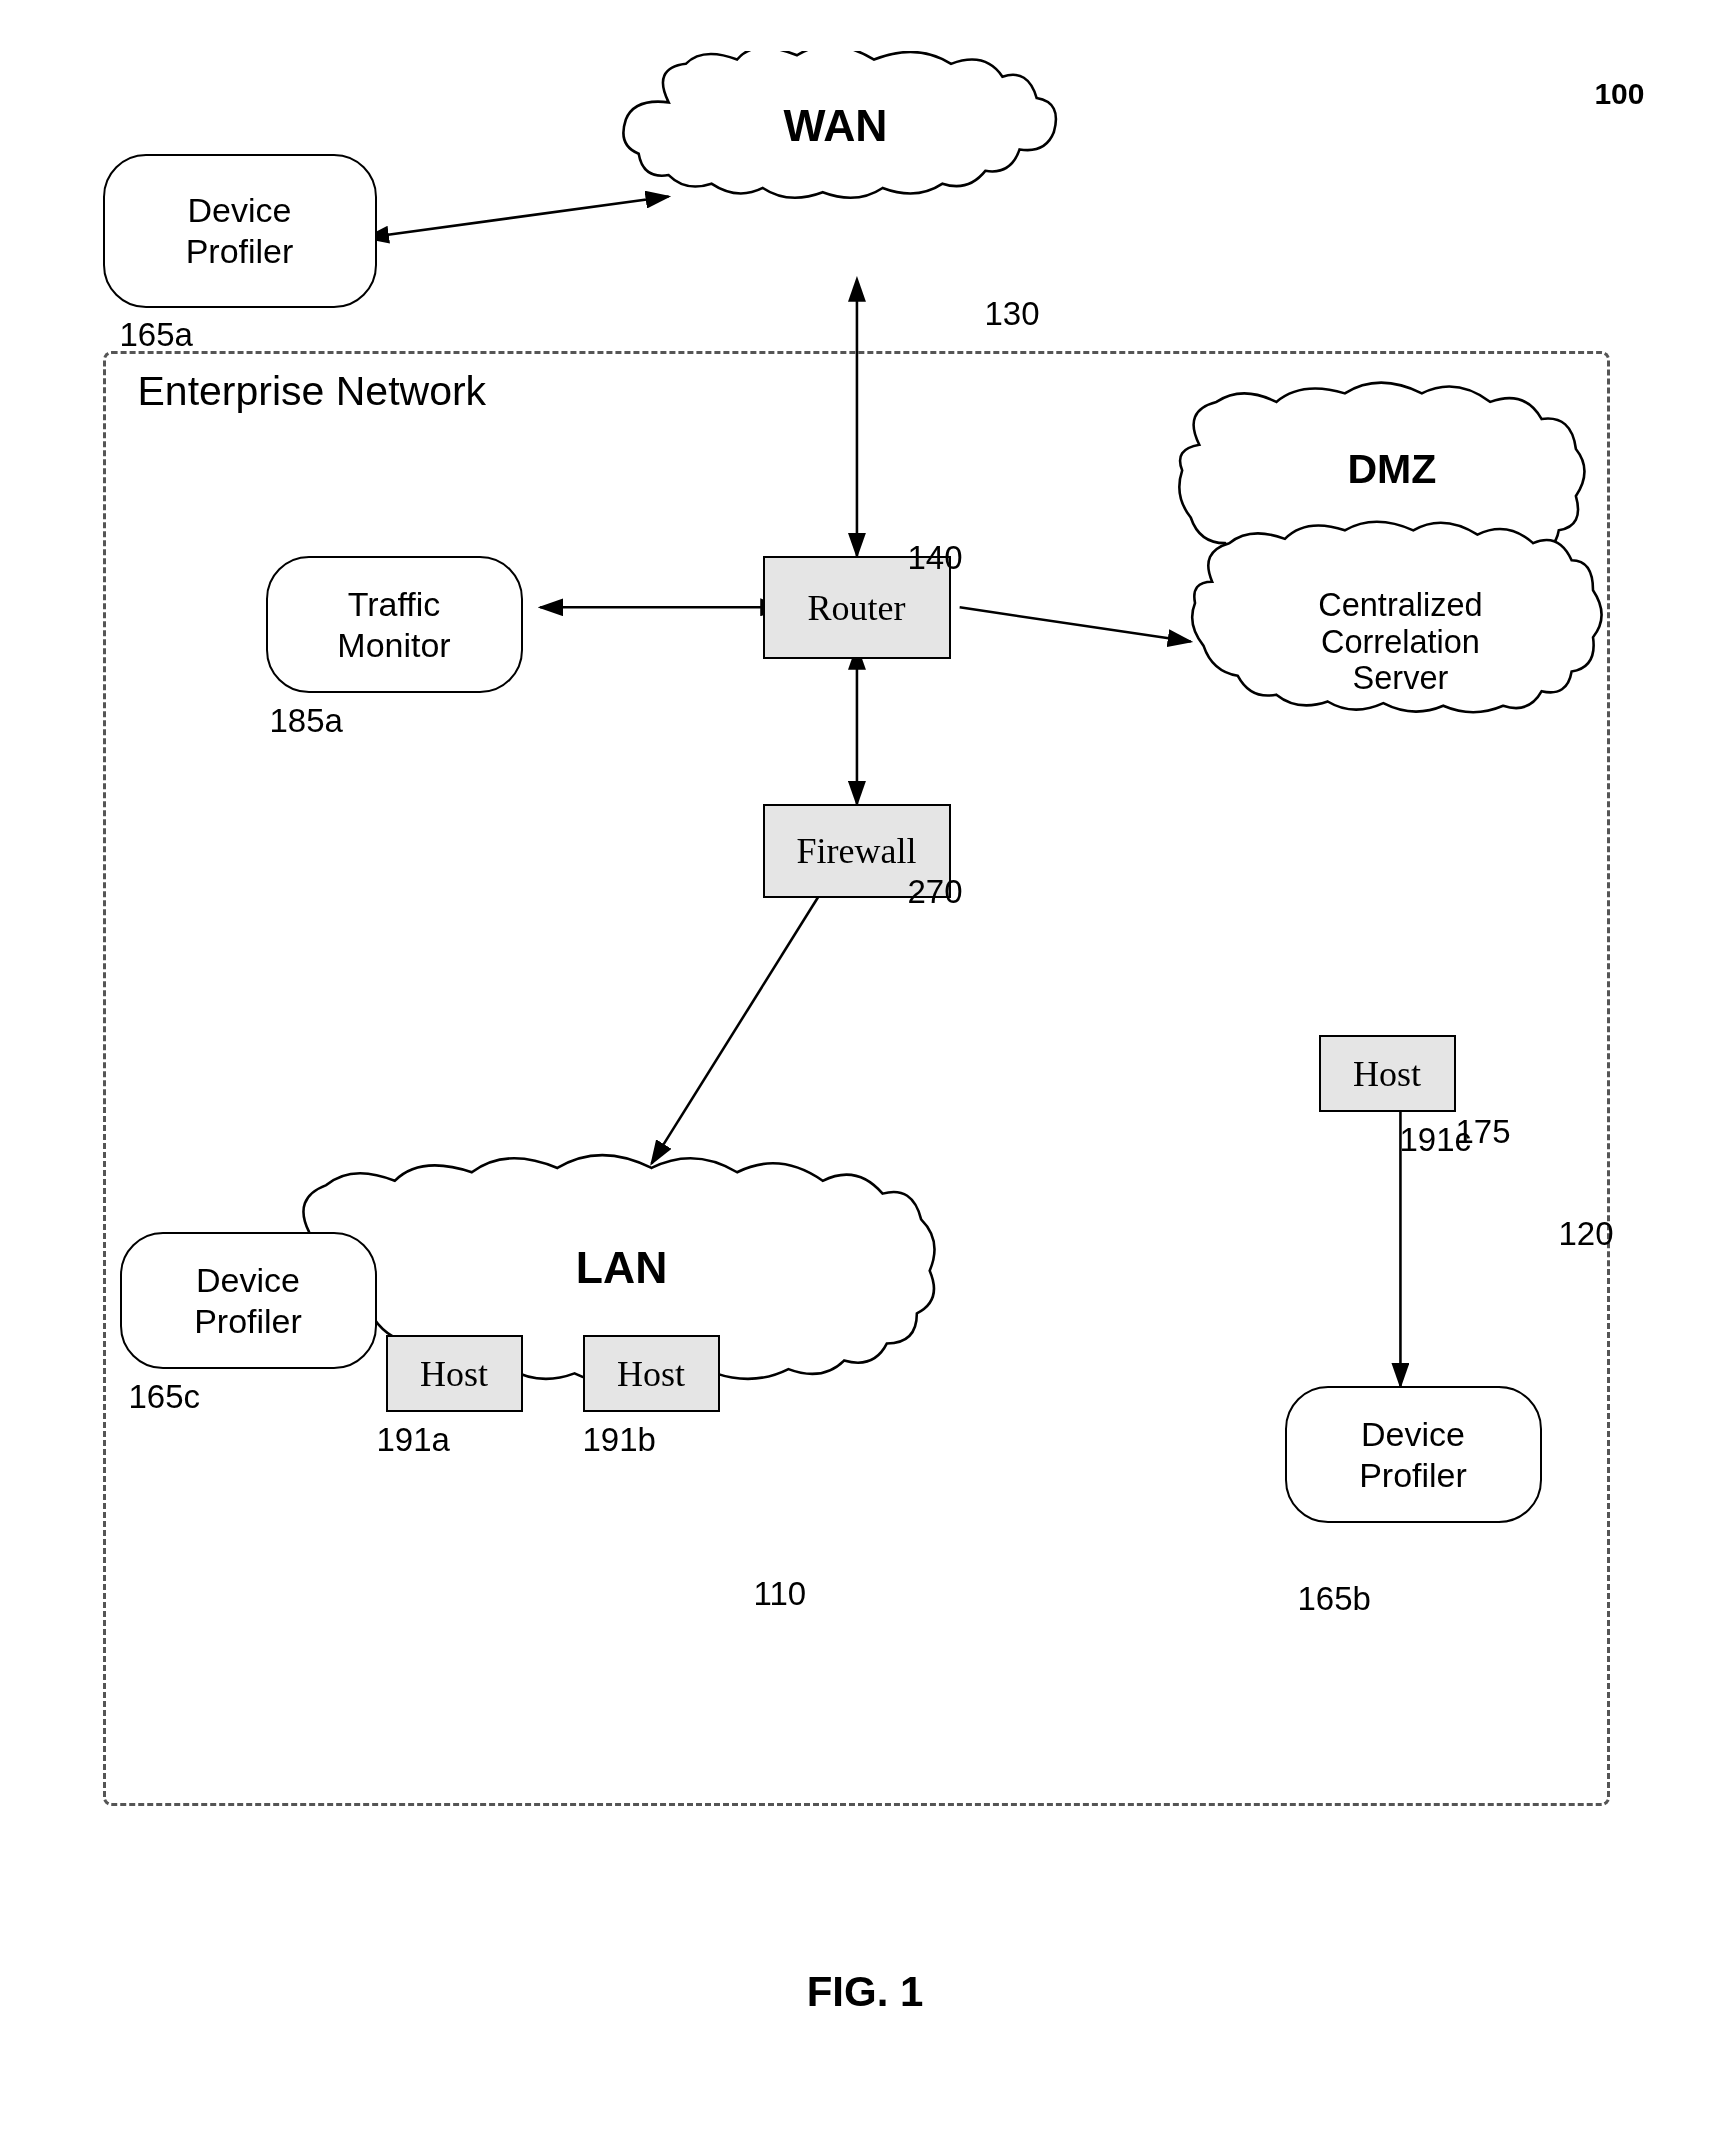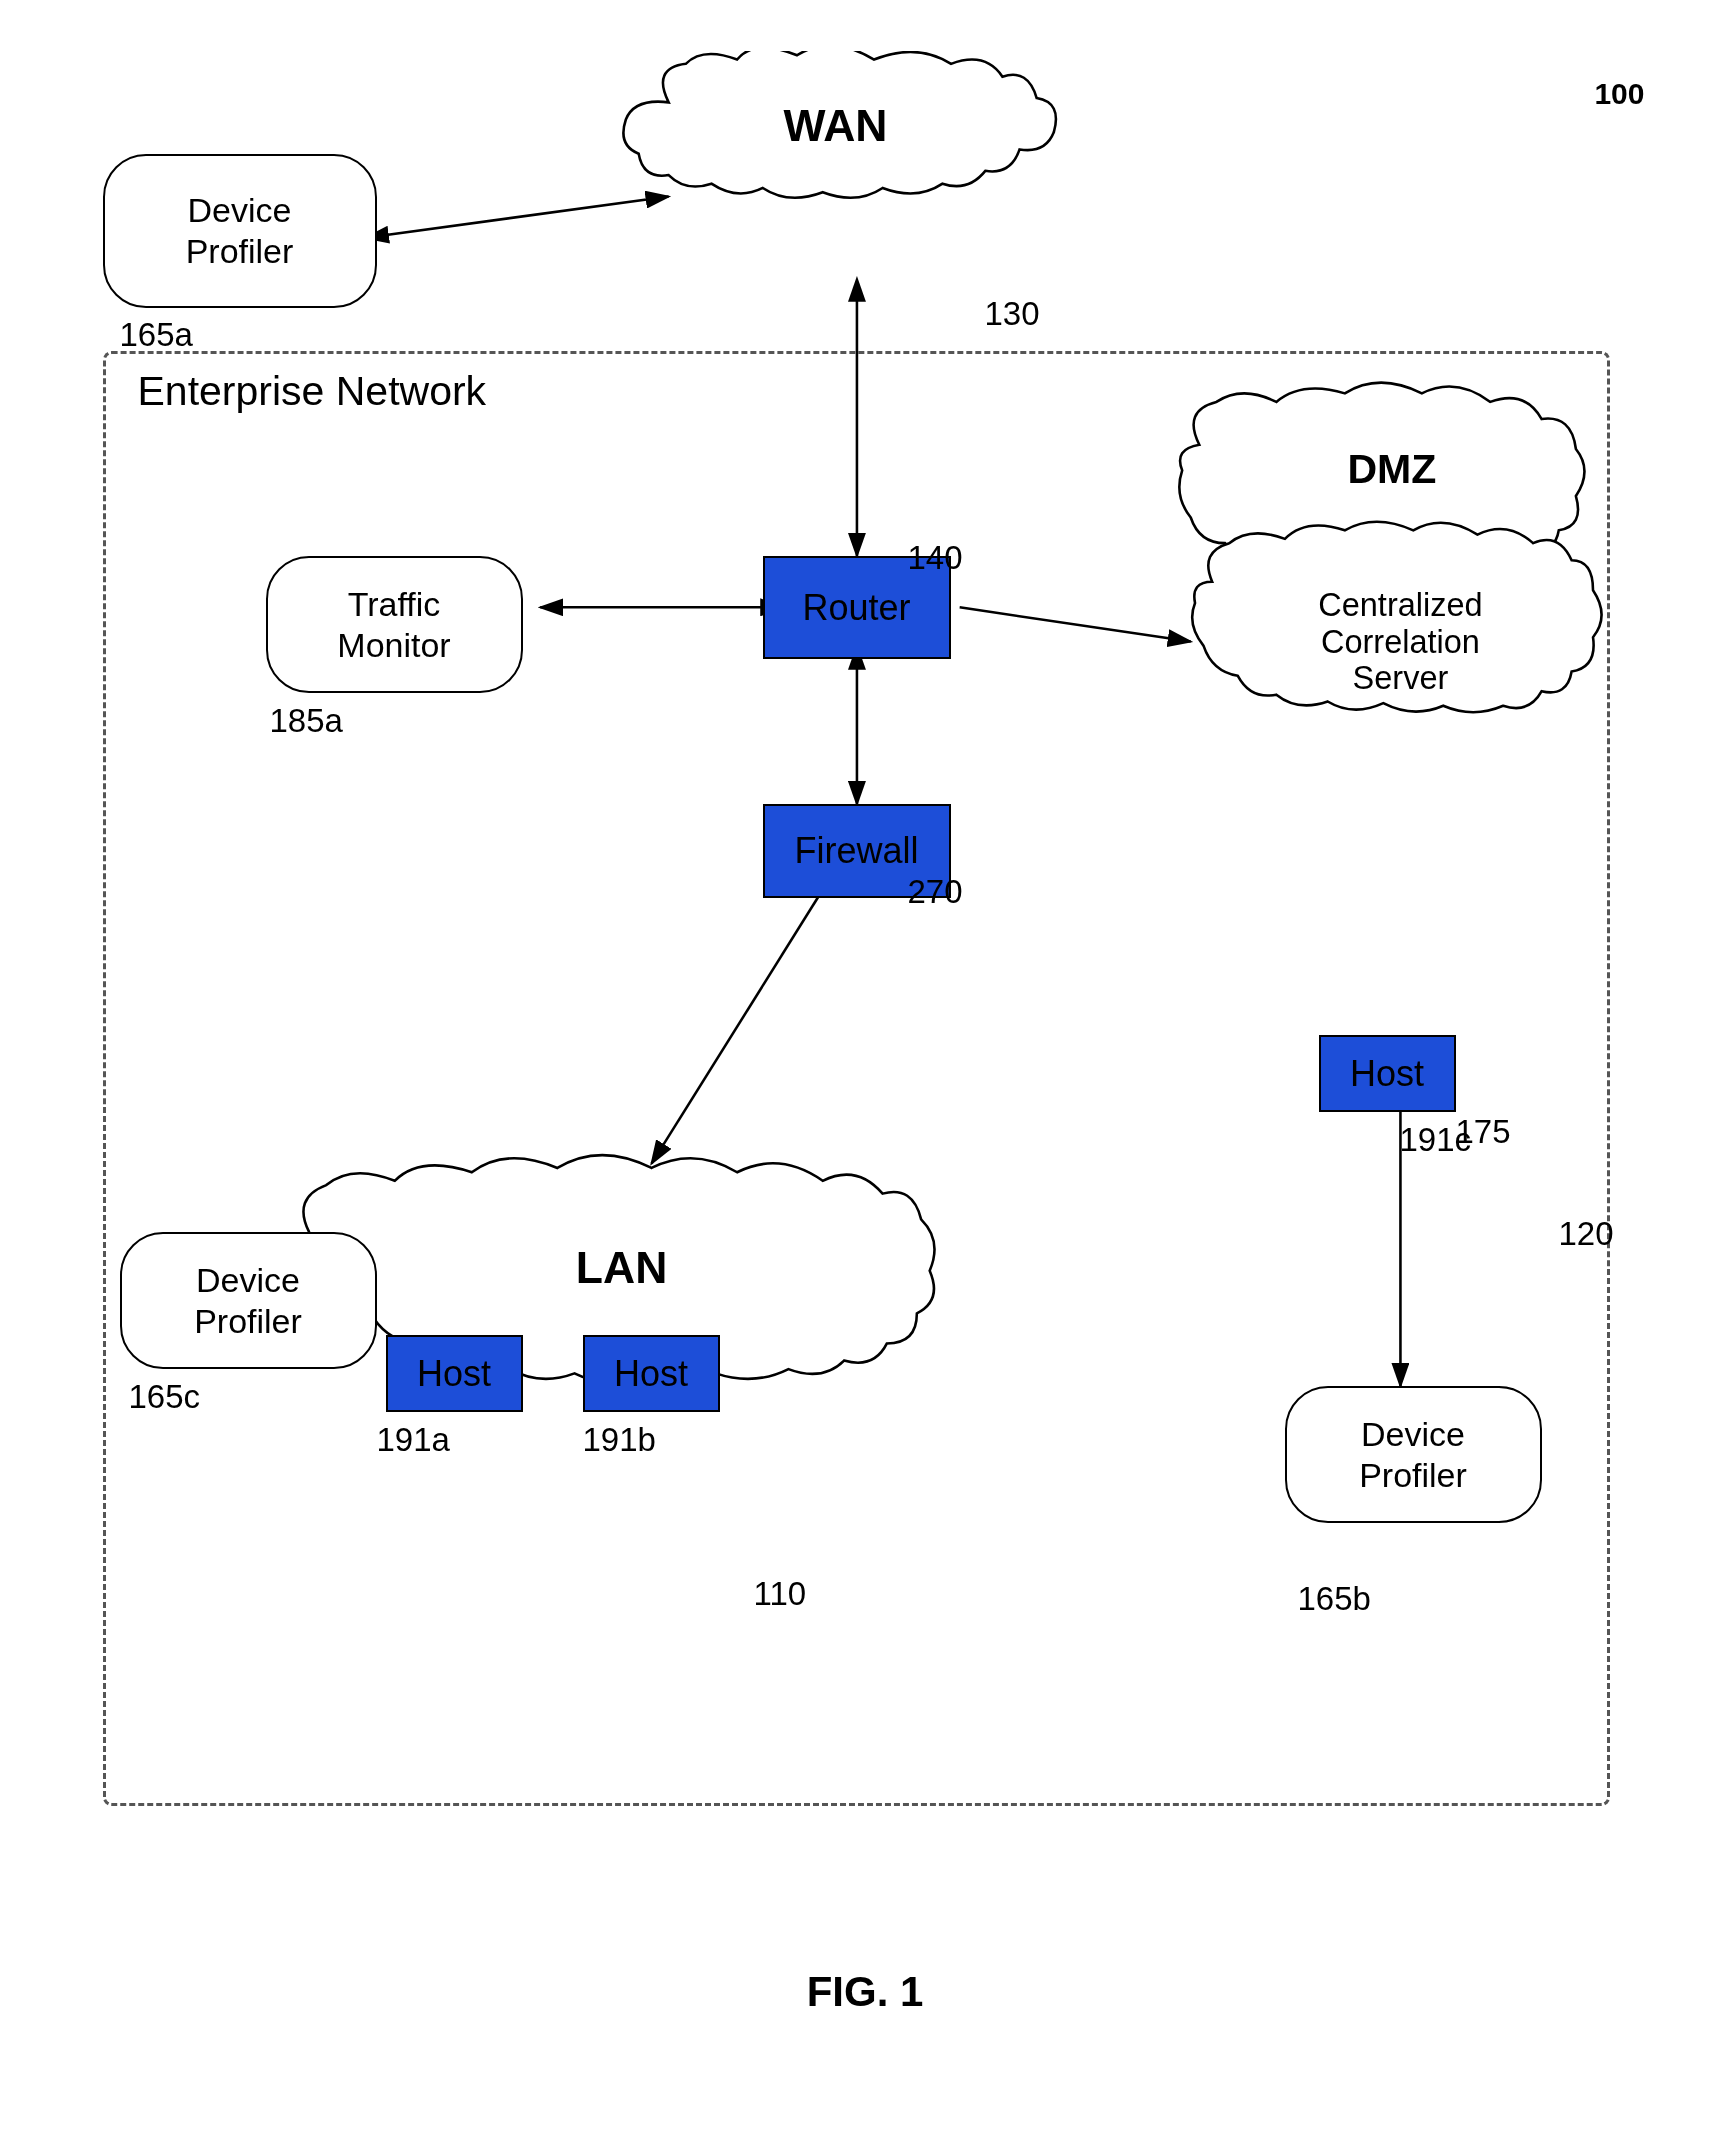--- a/index.html
+++ b/index.html
@@ -71,27 +71,28 @@
       align-items: center;
       justify-content: center;
       text-align: center;
       font-size: 34px;
       line-height: 1.2;
     }
 
     
     .rect-box {
       position: absolute;
-      background: #1d4ed8;
+      background: #e5e5e5;
       border: 2.6px solid #000;
       display: flex;
       align-items: center;
       justify-content: center;
       font-size: 36px;
       text-align: right;
+      font-family: Liberation Serif, serif;
     }
 
     
     .fig-caption {
       text-align: center;
       font-size: 42px;
       font-weight: bold;
       margin-top: 34px;
     }
 

